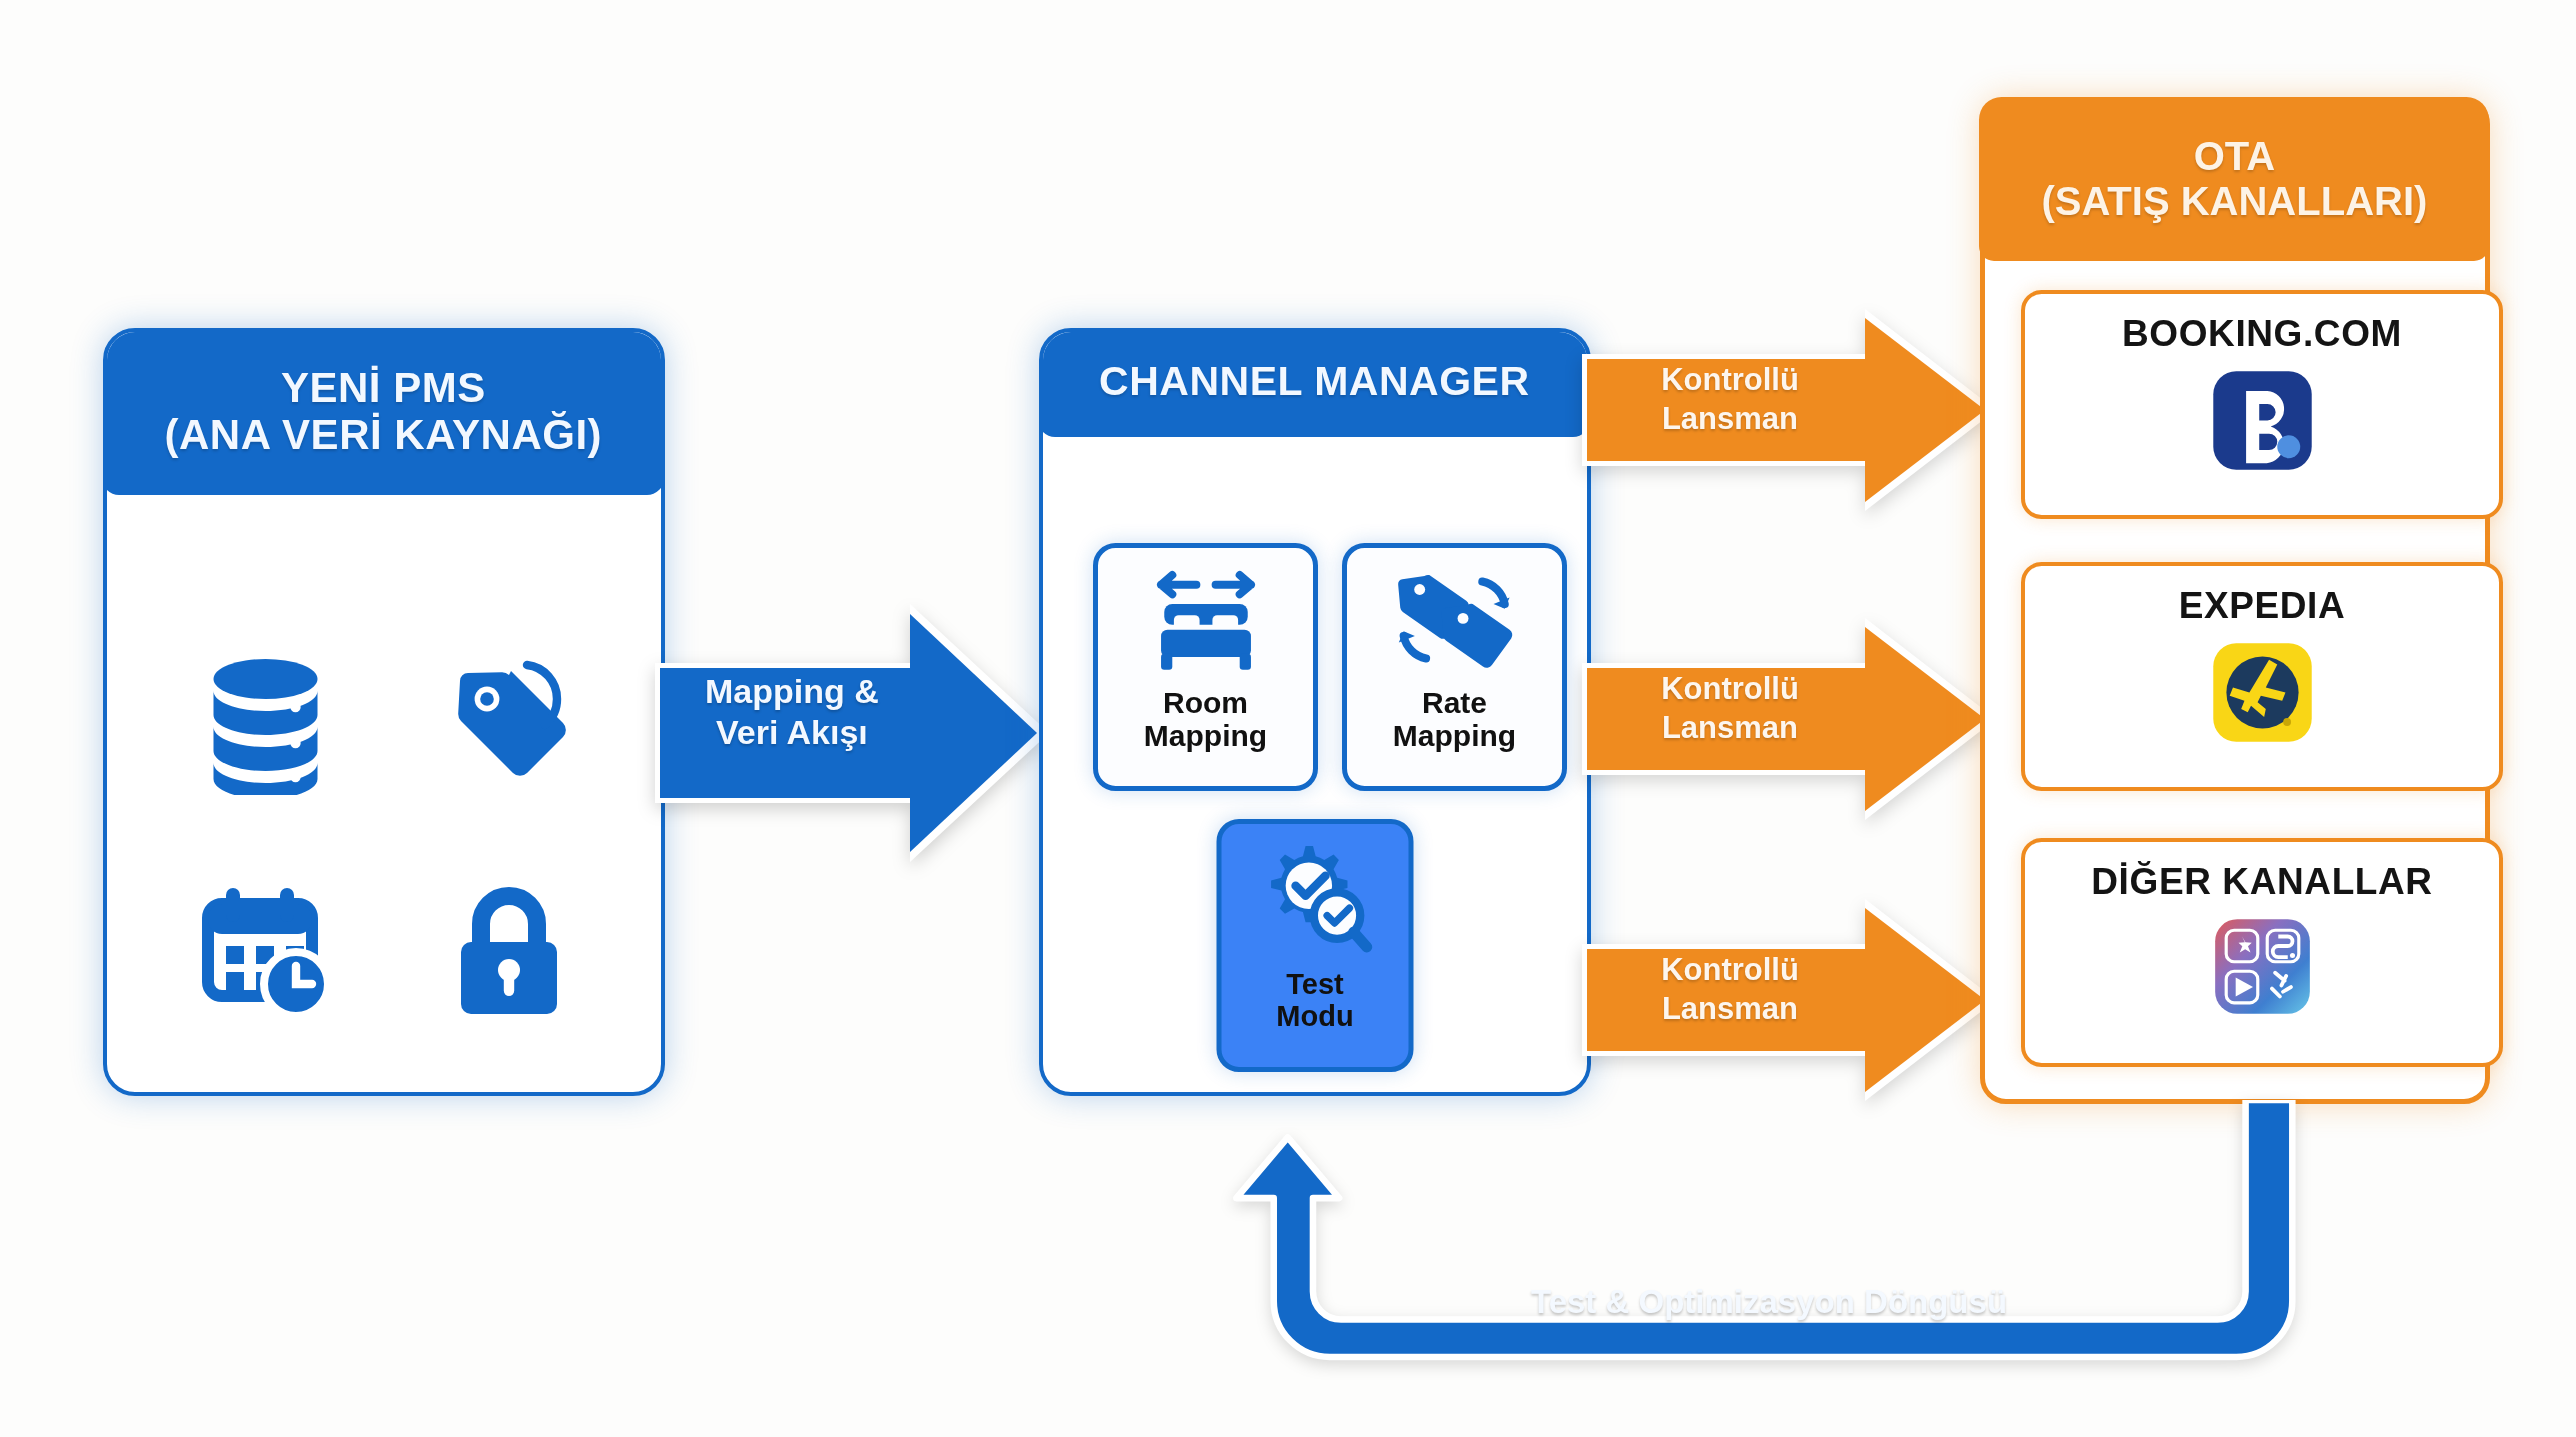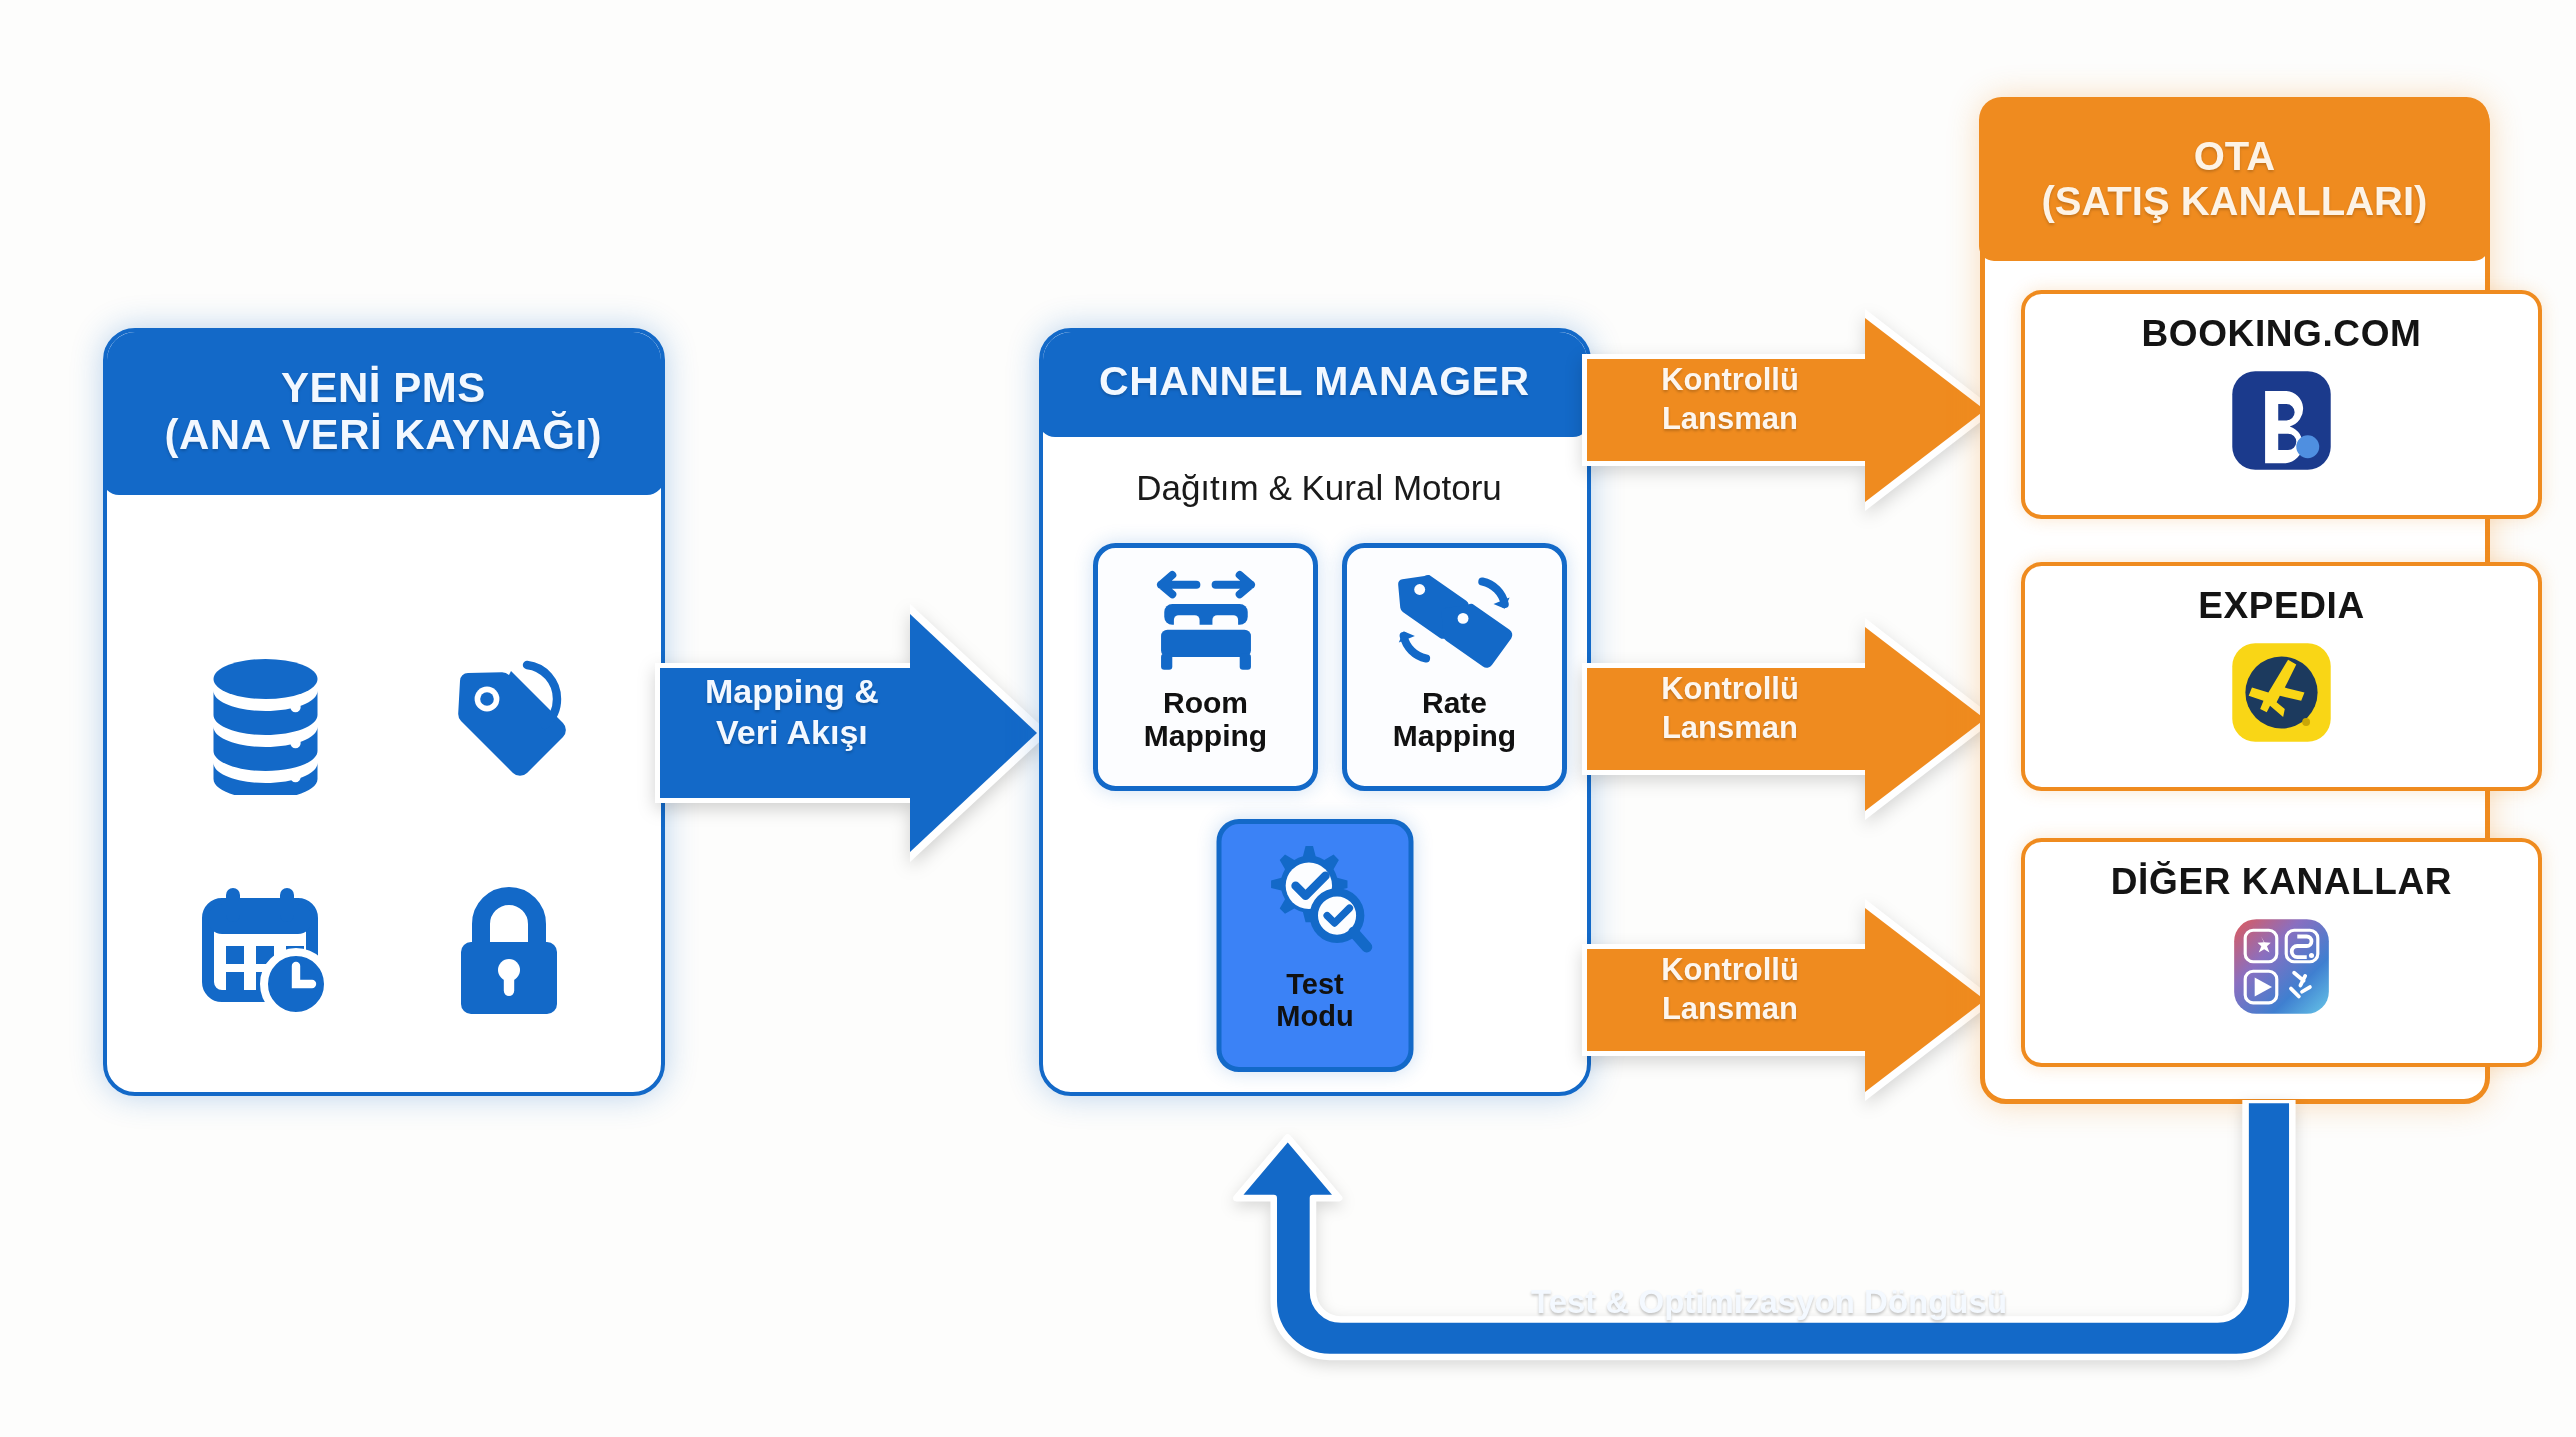--- a/index.html
+++ b/index.html
@@ -155,21 +155,21 @@
     box-shadow:0 0 32px rgba(239,139,31,.30);box-sizing:border-box;
   }
   #ota .ota-head{
     position:absolute;left:-5.6px;top:-5.6px;width:510px;height:164px;
     background:#ef8b1f;color:#fdf3e6;border-radius:22.5px 22.5px 15px 15px;
     font-size:40px;font-weight:bold;text-align:center;line-height:1.14;
     display:flex;flex-direction:column;align-items:center;justify-content:center;
     text-shadow:0 1.9px 2.8px rgba(0,0,0,.18);box-sizing:border-box;
   }
   .ota-card{
-    position:absolute;left:36px;width:521px;height:229px;
+    position:absolute;left:36px;width:482px;height:229px;
     background:#ffffff;border:4.7px solid #ef8b1f;border-radius:20.6px;
     box-shadow:0 0 17px rgba(239,139,31,.22);
     box-sizing:border-box;
     display:flex;flex-direction:column;align-items:center;justify-content:flex-start;
     padding-top:19px;
   }
   .ota-card .name{
     font-size:37px;font-weight:bold;color:#141414;letter-spacing:0.6px;
   }
   #ota-card-1{top:187px;}
@@ -262,21 +262,20 @@
     <div class="lbl">
       <div>Mapping &amp;</div>
       <div>Veri Akışı</div>
     </div>
   </div>
 
   <div class="panel" id="cm">
     <div class="panel-head">
       <div>CHANNEL MANAGER</div>
     </div>
-    <div class="cm-sub">Dağıtım &amp; Kural Motoru</div>
 
     <div class="mini-row">
 
       <div class="mini-card">
         <span>
           <svg width="122" height="110" viewBox="0 0 76 68">
             <g fill="#1369c8">
               <path d="M10 12 h22 M10 12 l7-6 M10 12 l7 6" stroke="#1369c8" stroke-width="5" fill="none" stroke-linecap="round" stroke-linejoin="round"></path>
               <path d="M66 12 h-22 M66 12 l-7-6 M66 12 l-7 6" stroke="#1369c8" stroke-width="5" fill="none" stroke-linecap="round" stroke-linejoin="round"></path>
               <rect x="12" y="24" width="52" height="13" rx="5"></rect>

